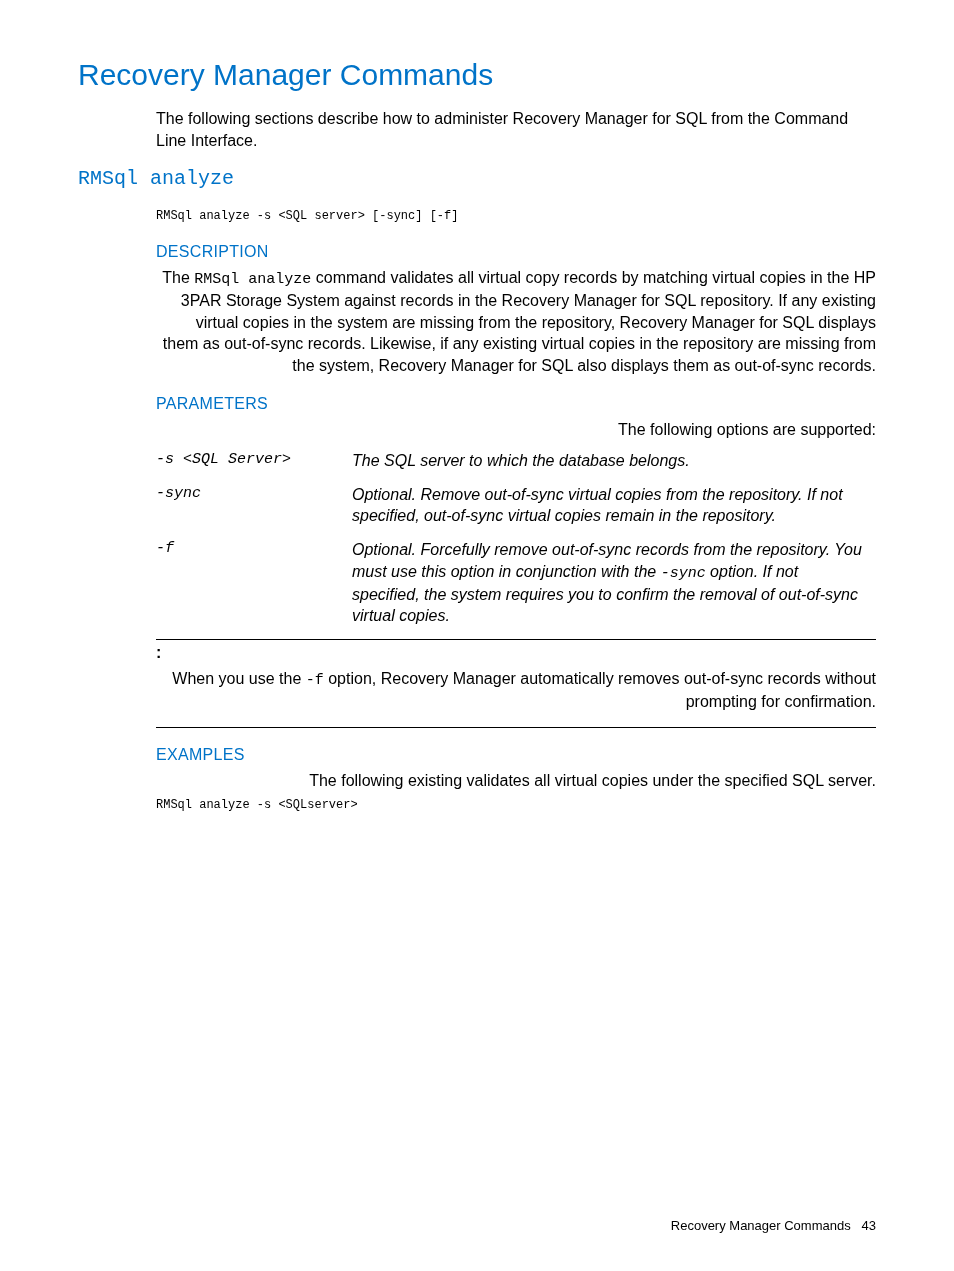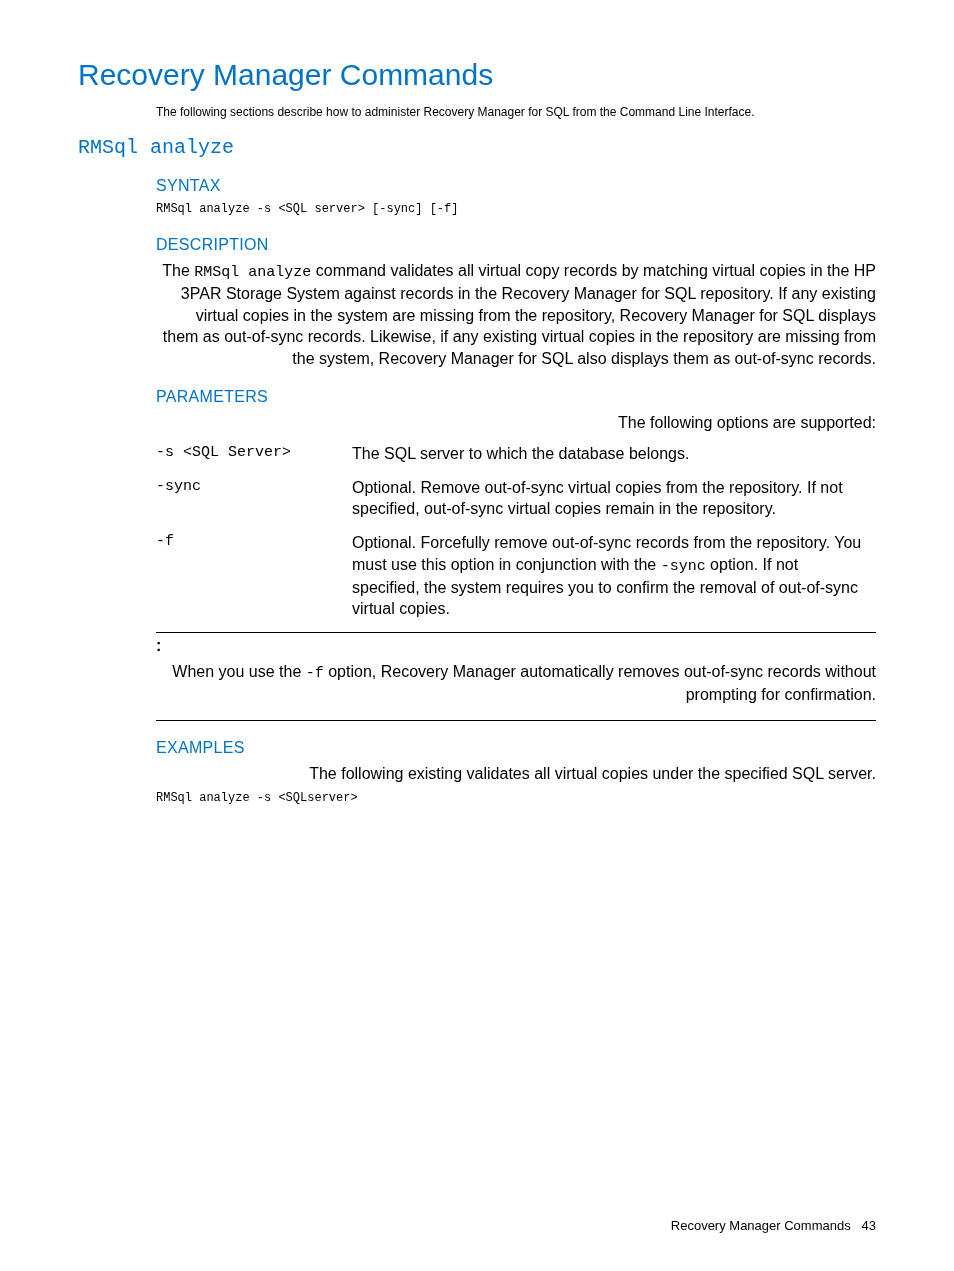--- a/index.html
+++ b/index.html
@@ -19,21 +19,21 @@
   }
   .h1 {
     font-size: 30px;
     font-weight: 400;
     color: #0073c8;
     margin: 0 0 8px 0;
     font-family: Arial, Helvetica, sans-serif;
   }
   .intro {
     margin-left: 78px;
-    font-size: 12px;
+    font-size: 16px;
     line-height: 1.35;
     margin-bottom: 16px;
   }
   .h2 {
     font-family: "Courier New", Courier, monospace;
     font-size: 20px;
     color: #0073c8;
     margin: 0 0 18px 0;
     font-weight: 400;
   }
@@ -65,20 +65,21 @@
   .param-table {
     width: 100%;
     border-collapse: collapse;
     font-size: 16px;
     margin-bottom: 2px;
   }
   .param-table td {
     vertical-align: top;
     padding: 4px 6px 8px 0;
     line-height: 1.35;
+    font-style: italic;
   }
   .param-table td.opt {
     width: 190px;
     font-family: "Courier New", Courier, monospace;
     font-size: 15px;
     white-space: nowrap;
   }
   .param-table tr:last-child td {
     padding-bottom: 10px;
   }
@@ -111,21 +112,20 @@
 
   <h1 class="h1">Recovery Manager Commands</h1>
 
   <p class="intro">The following sections describe how to administer Recovery Manager for SQL from the Command Line Interface.</p>
 
   <h2 class="h2">RMSql analyze</h2>
 
   <div class="indent">
 
     <div class="section">
-      <div class="h3">SYNTAX</div>
       <div class="mono">RMSql analyze -s &lt;SQL server&gt; [-sync] [-f]</div>
     </div>
 
     <div class="section">
       <div class="h3">DESCRIPTION</div>
       <p class="body-text">
         <span>The </span><span class="inline-mono">RMSql analyze</span><span> command validates all virtual copy records by matching virtual copies in the HP 3PAR Storage System against records in the Recovery Manager for SQL repository. If any existing virtual copies in the system are missing from the repository, Recovery Manager for SQL displays them as out-of-sync records. Likewise, if any existing virtual copies in the repository are missing from the system, Recovery Manager for SQL also displays them as out-of-sync records.</span>
       </p>
     </div>
 

